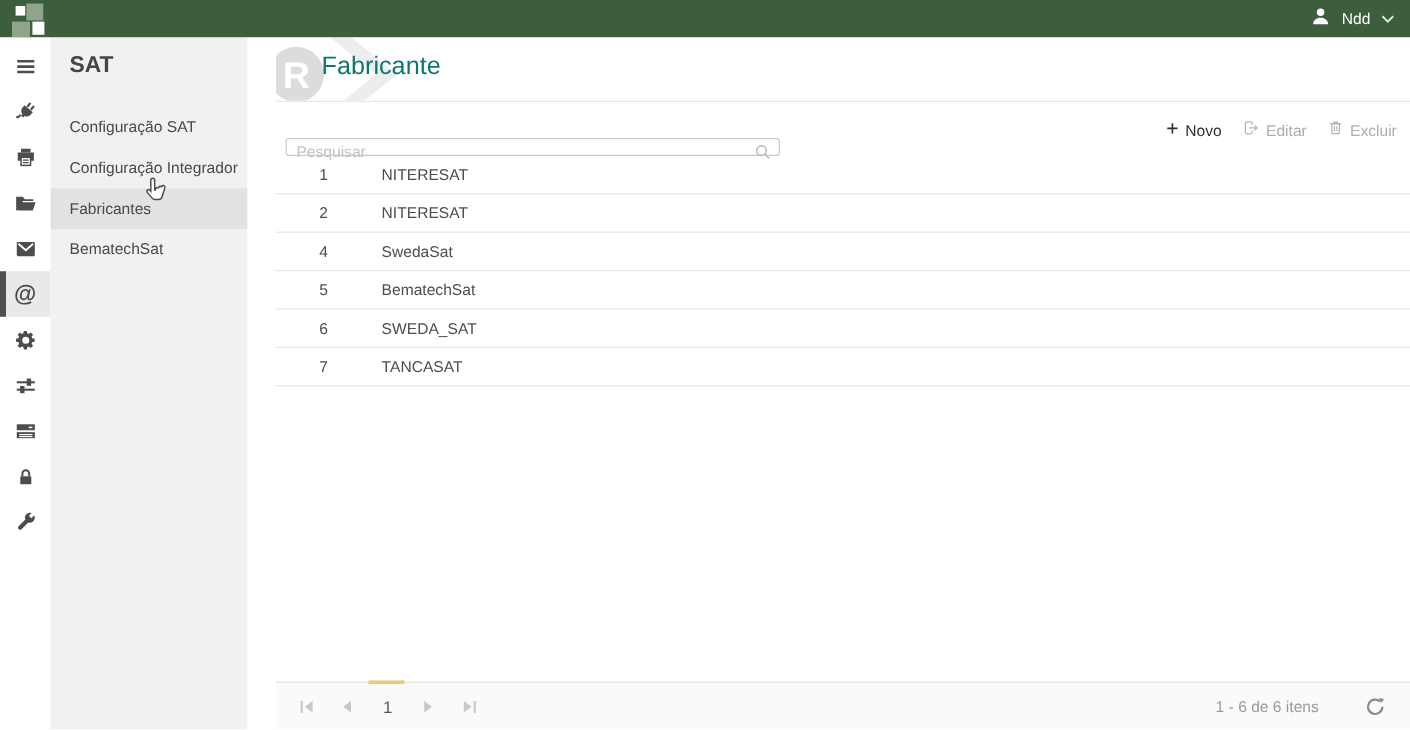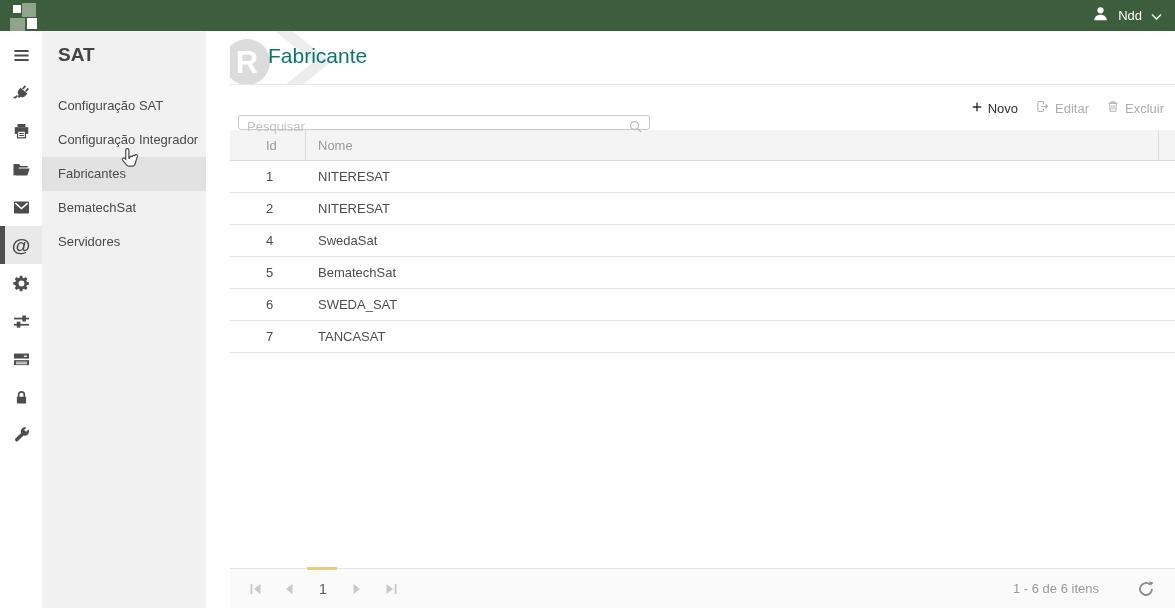--- a/index.html
+++ b/index.html
@@ -208,21 +208,20 @@
         </span>
     </div>
   </div>
 
   <div class="sidebar">
     <div class="sidebar-title">SAT</div>
     <div class="side-item">Configuração SAT</div>
     <div class="side-item">Configuração Integrador</div>
     <div class="side-item active">Fabricantes</div>
     <div class="side-item">BematechSat</div>
-    <div class="side-item">Servidores</div>
     <div class="hand-cursor">
       <svg width="22" height="26" viewBox="0 0 22 26">
           <path d="M7.3 1.6c.9 0 1.6.7 1.6 1.6v8.1l.4.1.5-1.2c.3-.7 1-1 1.7-.8l.6.2.3-.6c.3-.6 1-.9 1.7-.6l.6.3.2-.4c.3-.7 1.1-1 1.8-.6.6.3.9 1.1.7 1.8l-2.4 7.6c-.4 1.3-1.6 2.1-2.9 2.1H9.2c-.9 0-1.8-.4-2.4-1.1l-4.1-4.8c-.5-.6-.4-1.4.1-1.9.5-.5 1.4-.5 1.9 0l1 1V3.2c0-.9.7-1.6 1.6-1.6z" fill="#fff" stroke="#4a4a4a" stroke-width="1.2"></path>
         </svg>
     </div>
   </div>
 
   <div class="main">
 
     <div class="page-header">
@@ -267,25 +266,20 @@
                 <path d="M9.5 6V3.8h5V6"></path>
                 <path d="M6.3 6.5h11.4l-.7 13.7H7z"></path>
                 <path d="M10.2 9.5v7.5M13.8 9.5v7.5"></path>
               </svg></span>
           <span>Excluir</span>
         </div>
       </div>
     </div>
 
     <div class="grid">
-      <div class="grid-header">
-        <div class="col-id">Id</div>
-        <div class="col-nome">Nome</div>
-        <div class="col-spacer"></div>
-      </div>
       <div class="grid-row">
         <div class="col-id">1</div>
         <div class="col-nome">NITERESAT</div>
       </div>
       <div class="grid-row">
         <div class="col-id">2</div>
         <div class="col-nome">NITERESAT</div>
       </div>
       <div class="grid-row">
         <div class="col-id">4</div>

